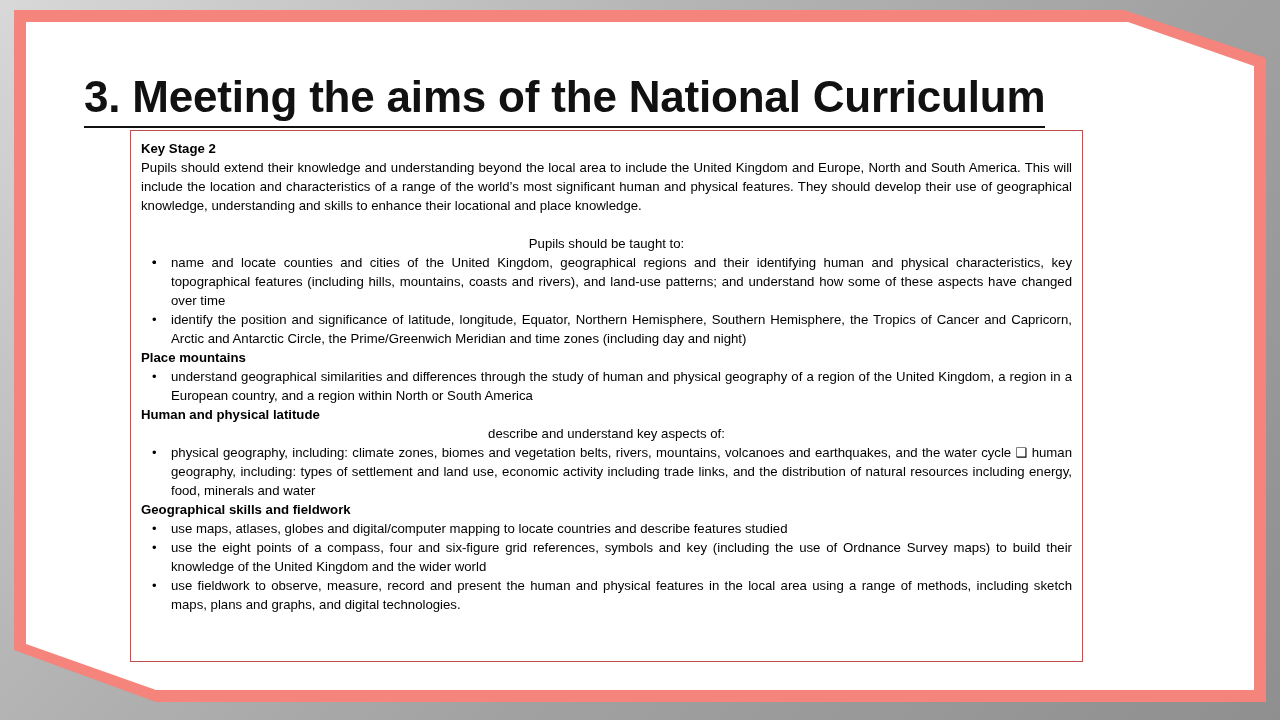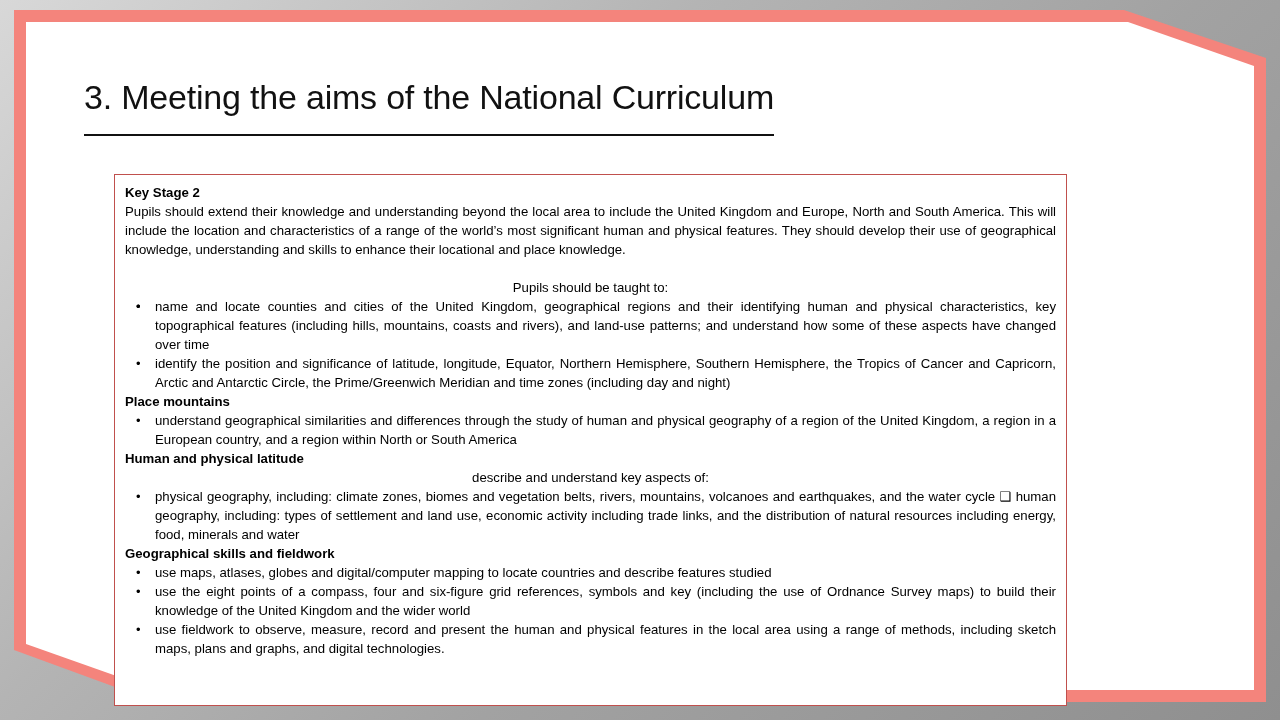--- a/index.html
+++ b/index.html
@@ -45,40 +45,39 @@
     position: absolute;
     left: 0;
     top: 0;
     width: 1280px;
     height: 720px;
   }
   .slide-title {
     position: absolute;
     left: 84px;
     top: 76px;
-    font-size: 34px;
-    font-weight: normal;
+    font-size: 44px;
+    font-weight: bold;
     color: #111111;
     letter-spacing: -0.2px;
     border-bottom: 2px solid #111111;
-    padding-bottom: 16px;
+    padding-bottom: 8px;
     line-height: 42px;
     white-space: nowrap;
   }
   .text-box {
     position: absolute;
-    left: 114px;
+    left: 130px;
     top: 130px;
     width: 953px;
     height: 532px;
     border: 1px solid #c0504d;
     box-sizing: border-box;
     padding: 8px 10px 6px 10px;
     background: #ffffff;
-    margin-top: 44px;
   }
   .tb-inner {
     font-size: 13.2px;
     line-height: 19px;
     color: #000000;
     text-align: justify;
   }
   .bold-line {
     font-weight: bold;
     margin: 0;

